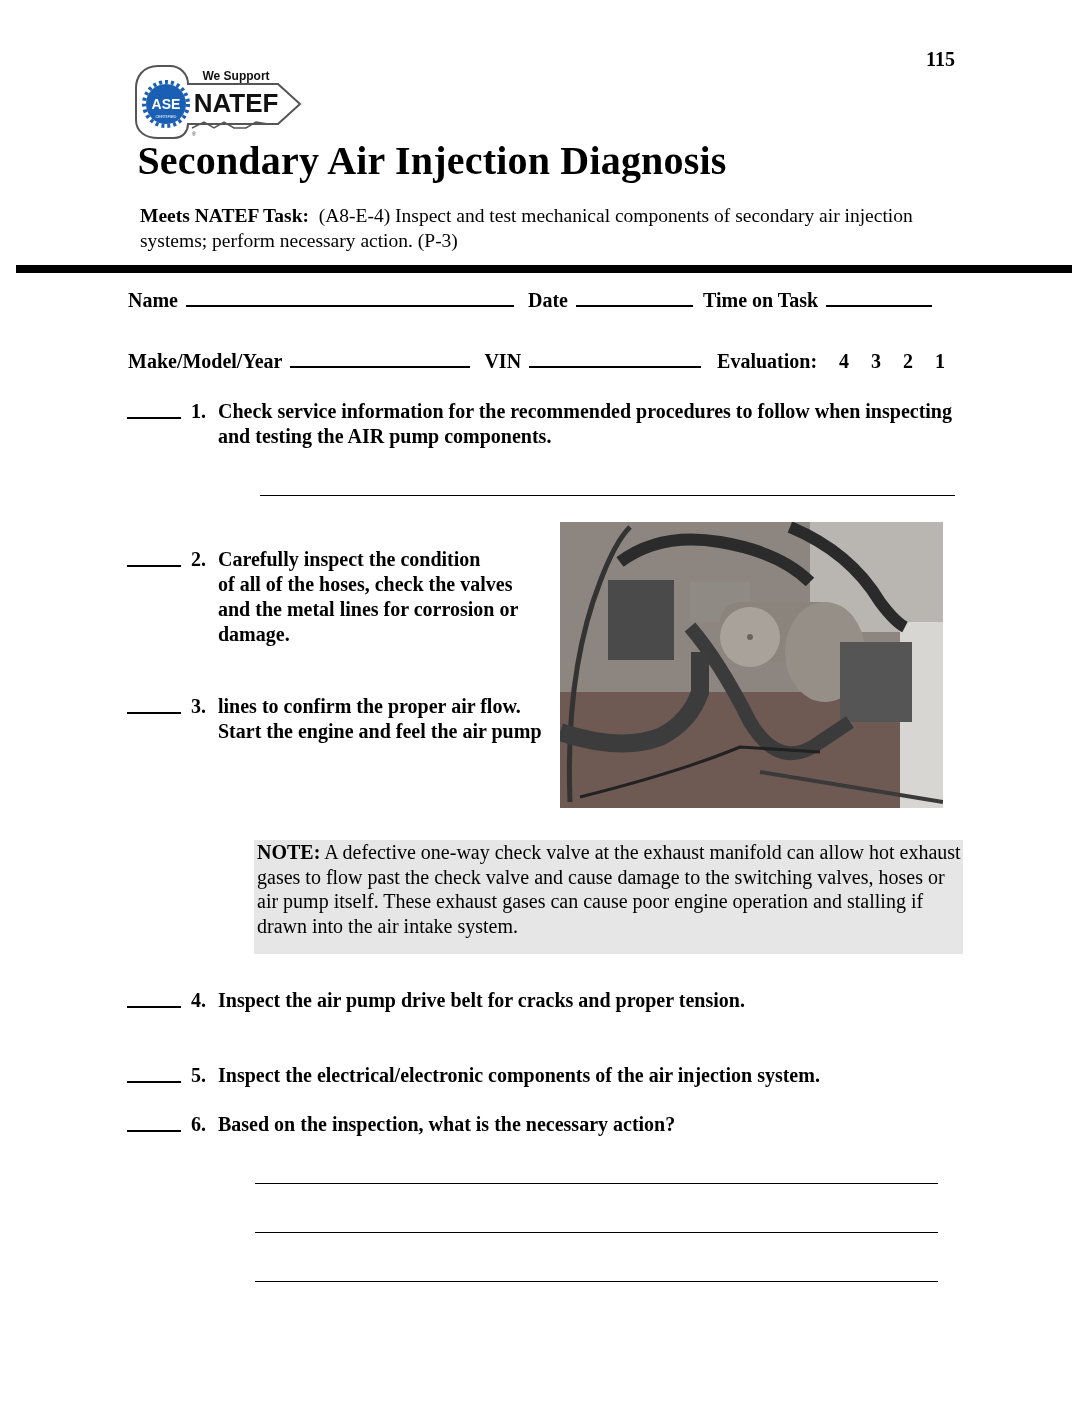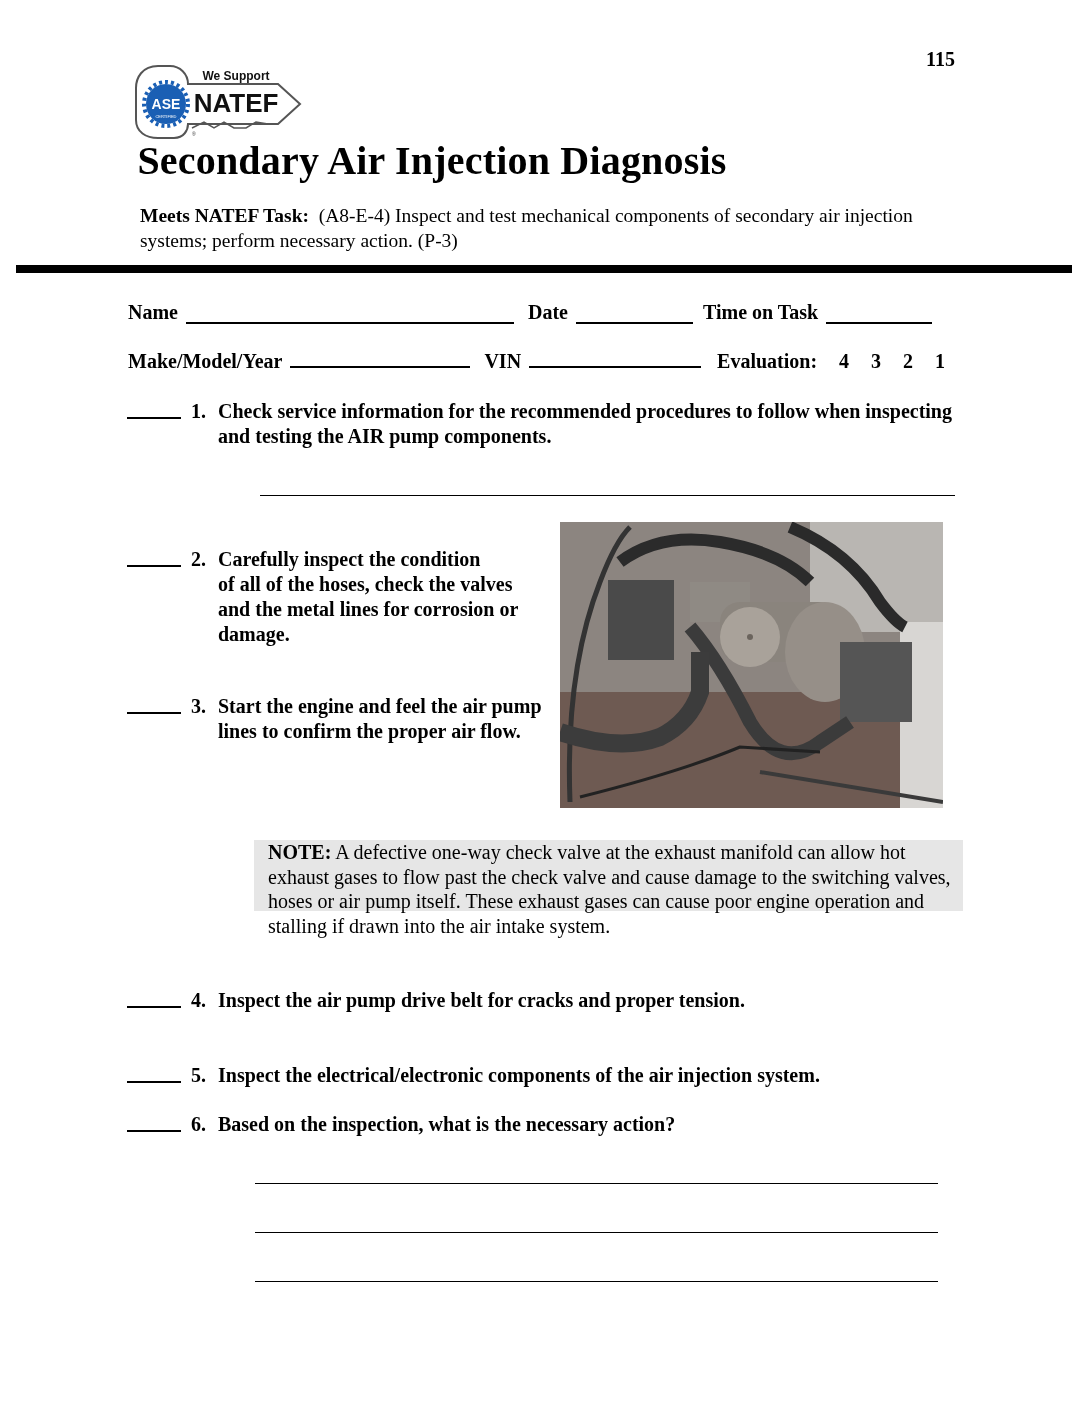--- a/index.html
+++ b/index.html
@@ -14,34 +14,34 @@
   .logo { left: 128px; top: 58px; width: 180px; height: 90px; }
   .logo svg { width: 180px; height: 90px; }
 
   .title { left: 0; width: 864px; top: 137px; text-align: center; font-size: 40px; font-weight: bold; letter-spacing: 0.2px; }
   .subtitle { left: 140px; width: 808px; top: 203px; text-align: left; font-size: 19.5px; line-height: 25px; }
   .subtitle b { font-weight: bold; }
   .rule { left: 16px; width: 1056px; top: 265px; height: 8px; background: #000; }
 
   .field-row { font-size: 20px; font-weight: bold; display: flex; align-items: baseline; }
   .blank { display: inline-block; border-bottom: 2px solid #000; height: 16px; margin: 0 8px 0 8px; }
-  .row1 { left: 128px; top: 301px; align-items: flex-end; }
+  .row1 { left: 128px; top: 289px; }
   .row2 { left: 128px; top: 350px; }
   .eval-num { margin-left: 22px; }
 
   .item { font-size: 20px; line-height: 25px; }
   .item .check { position: absolute; left: 0; top: 18px; width: 54px; border-bottom: 2px solid #000; }
   .item .num { position: absolute; left: 64px; top: 0; font-weight: bold; }
   .item .text { position: absolute; left: 91px; top: 0; font-weight: bold; }
   .answer-line { height: 0; border-top: 1.5px solid #000; }
 
   .photo { left: 560px; top: 522px; width: 383px; height: 286px; overflow: hidden; background: #9a9591; }
   .photo svg { width: 383px; height: 286px; display: block; }
 
-  .note { left: 254px; top: 840px; width: 709px; height: 71px; background: #e6e6e6; font-size: 20px; line-height: 24.5px; padding: 0 0 0 14px; box-sizing: border-box; }
+  .note { left: 254px; top: 840px; width: 709px; height: 114px; background: #e6e6e6; font-size: 20px; line-height: 24.5px; padding: 0 0 0 3px; box-sizing: border-box; }
   .note b { font-weight: bold; }
 </style>
 </head>
 <body>
 
 <div class="abs page-number">115</div>
 
 <div class="abs logo">
   <svg viewBox="0 0 180 90">
     <path d="M30 8 C14 8 8 20 8 30 L8 62 C8 74 18 80 30 80 L46 80 C56 80 60 72 60 66 L150 66 L172 46 L150 26 L60 26 C60 16 52 8 42 8 Z" fill="#fff" stroke="#555" stroke-width="2"></path>
@@ -99,22 +99,22 @@
     <div>of all of the hoses, check the valves</div>
     <div>and the metal lines for corrosion or</div>
     <div>damage.</div>
   </div>
 </div>
 
 <div class="abs item" style="left:127px; top:694px; width:420px; height:50px;">
   <span class="check"></span>
   <span class="num">3.</span>
   <div class="text">
+    <div>lines to confirm the proper air flow.</div>
     <div>Start the engine and feel the air pump</div>
-    <div>lines to confirm the proper air flow.</div>
   </div>
 </div>
 
 <div class="abs photo">
   <svg viewBox="0 0 383 286">
     <rect width="383" height="286" fill="#8c8580"></rect>
     <rect x="0" y="170" width="383" height="116" fill="#6e5a52"></rect>
     <rect x="250" y="0" width="133" height="110" fill="#b9b6b2"></rect>
     <rect x="340" y="100" width="43" height="186" fill="#d8d6d3"></rect>
     <path d="M60 40 Q100 10 160 20 Q220 30 250 60" fill="none" stroke="#2b2b2b" stroke-width="12"></path>

